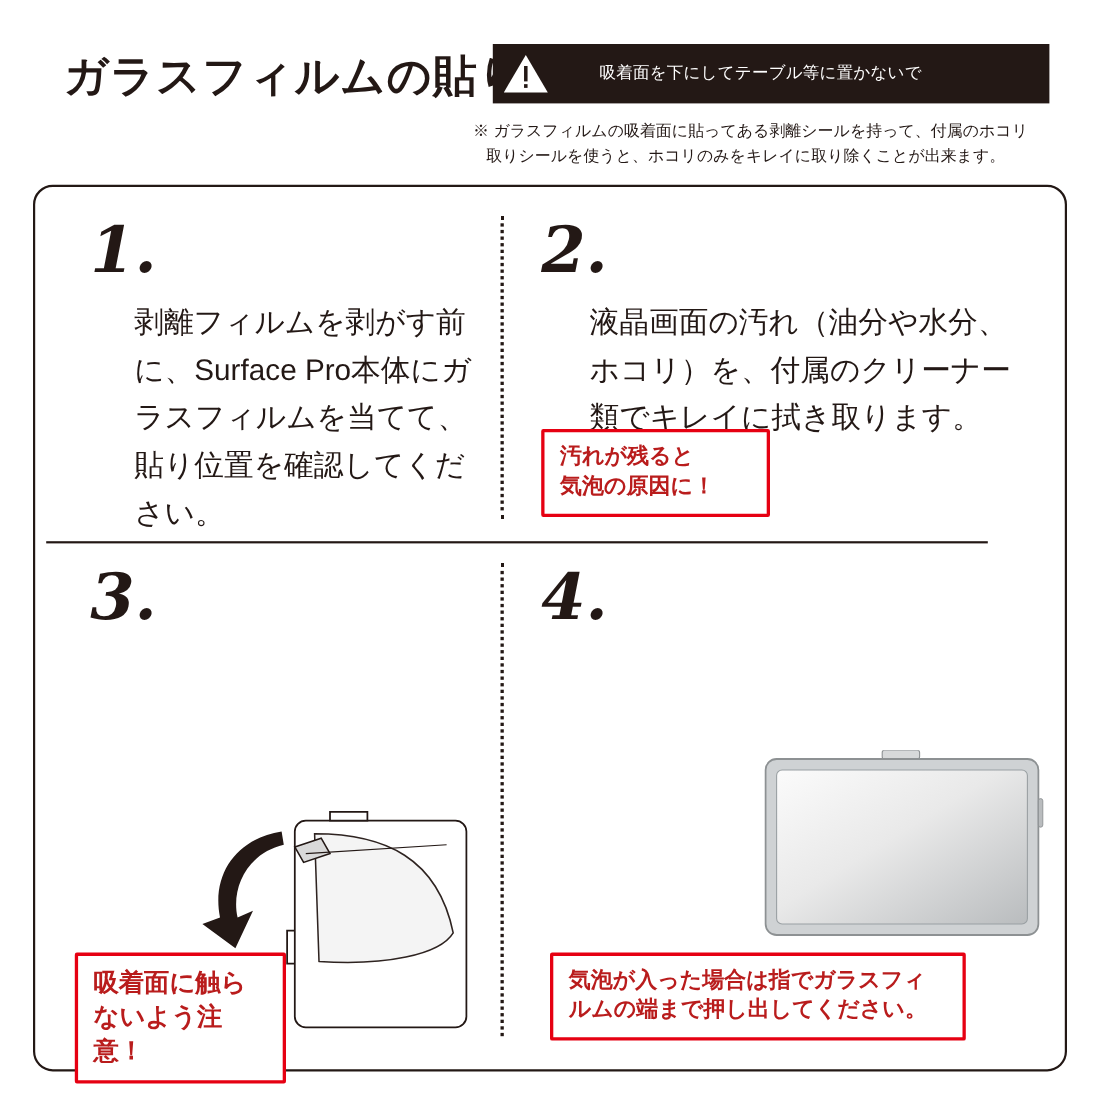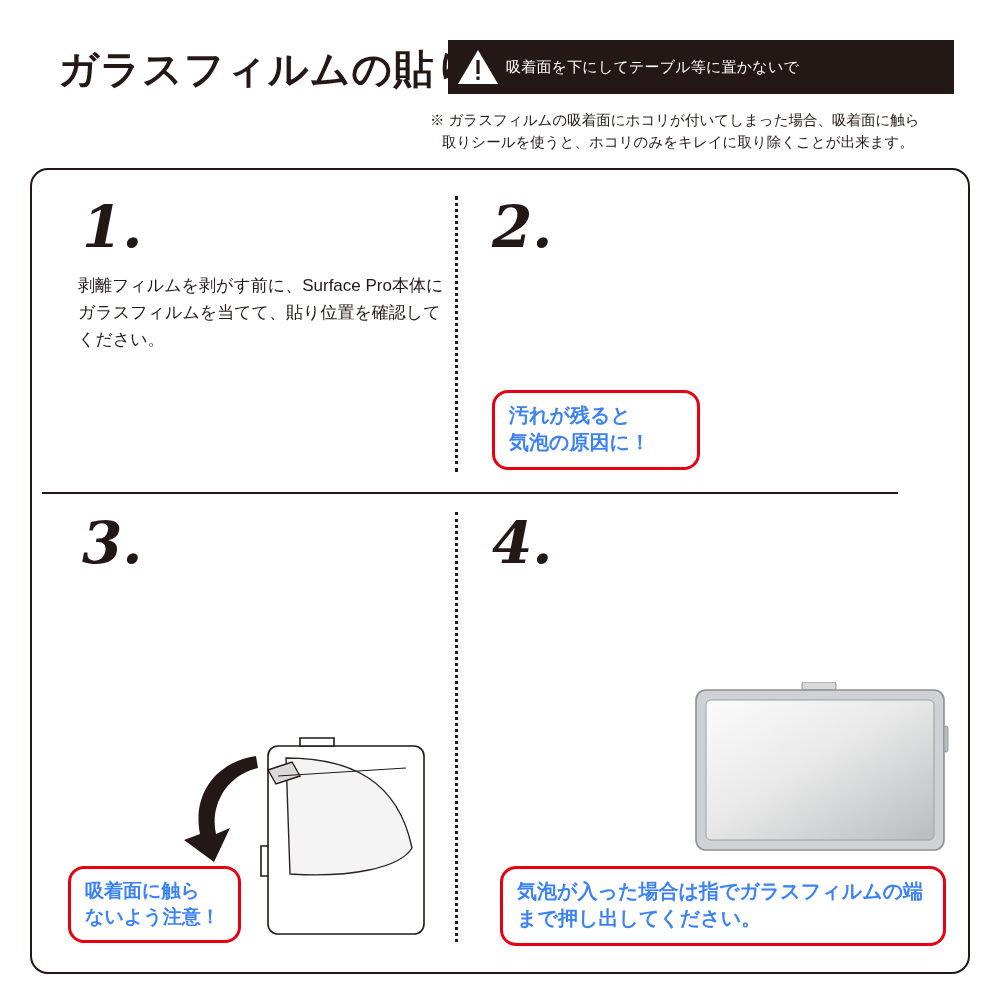--- a/index.html
+++ b/index.html
@@ -51,20 +51,21 @@
     margin-right: 6px;
     flex: 0 0 auto;
     position: relative;
   }
   .warn-tri svg { display:block; }
   .warn-text {
     font-size: 15px;
     line-height: 1.35;
     letter-spacing: 0.2px;
     padding-right: 6px;
+    margin-left: 39px;
   }
   .note {
     position: absolute;
     left: 430px;
     top: 110px;
     width: 528px;
     font-size: 14.5px;
     line-height: 1.5;
     color: #231815;
     text-align: left;
@@ -111,50 +112,51 @@
   .step { position: absolute; }
   .step-num {
     font-family: "DejaVu Serif", serif;
     font-style: italic;
     font-size: 58px;
     font-weight: bold;
     color: #231815;
     line-height: 1;
   }
   .step-body {
-    font-size: 17px;
+    font-size: 27px;
     line-height: 1.6;
     color: #231815;
     letter-spacing: 0px;
+    margin-left: 44px;
   }
 
   #step1 { left: 78px;  top: 198px;  width: 370px; }
   #step2 { left: 492px; top: 198px;  width: 430px; }
   #step3 { left: 78px;  top: 514px;  width: 370px; }
   #step4 { left: 492px; top: 514px;  width: 440px; }
 
   #step1 .step-num, #step3 .step-num { margin-left: 4px; }
   .step-body { margin-top: 16px; }
 
   
   .callout {
     position: absolute;
     border: 3px solid #e60012;
-    border-radius: 16px;
-    color: #3b82f6;
+    border-radius: 2px;
+    color: #b91c1c;
     font-weight: bold;
     font-size: 20px;
     line-height: 1.35;
     padding: 9px 14px 11px 14px;
     box-sizing: border-box;
     background: #ffffff;
   }
   #callout2 { left: 492px; top: 390px; width: 208px; }
-  #callout3 { left: 68px;  top: 866px; width: 173px; font-size: 19px; }
-  #callout4 { left: 500px; top: 866px; width: 446px; }
+  #callout3 { left: 68px;  top: 866px; width: 192px; font-size: 23px; }
+  #callout4 { left: 500px; top: 866px; width: 378px; }
 
   
   .illus { position: absolute; }
   #illus3 { left: 150px; top: 728px; width: 300px; height: 225px; }
   #illus4 { left: 690px; top: 682px; width: 260px; height: 180px; }
 </style>
 </head>
 <body>
 
 <div class="header">
@@ -168,37 +170,38 @@
         <rect x="20.4" y="13" width="3.2" height="14" fill="#231815"></rect>
         <rect x="20.4" y="29.5" width="3.2" height="3.4" fill="#231815"></rect>
       </svg>
     </div>
     <div class="warn-text">
       <div>吸着面を下にしてテーブル等に置かないで</div>
     </div>
   </div>
 
   <div class="note">
-    <span>※ ガラスフィルムの吸着面にホコリが付いてしまった場合、吸着面に触ら</span>
+    <span>※ ガラスフィルムの吸着面に貼ってある剥離シールを持って、付属のホコリ</span>
     <span class="l2">取りシールを使うと、ホコリのみをキレイに取り除くことが出来ます。</span>
   </div>
 </div>
 
 <div class="panel"></div>
 <div class="divider-h"></div>
 <div class="divider-v"></div>
 <div class="divider-v2"></div>
 
 <div class="step" id="step1">
   <div class="step-num">1.</div>
   <div class="step-body">剥離フィルムを剥がす前に、Surface Pro本体にガラスフィルムを当てて、貼り位置を確認してください。</div>
 </div>
 
 <div class="step" id="step2">
   <div class="step-num">2.</div>
+  <div class="step-body">液晶画面の汚れ（油分や水分、ホコリ）を、付属のクリーナー類でキレイに拭き取ります。</div>
 </div>
 <div class="callout" id="callout2" style="white-space:pre-line;">汚れが残ると
 気泡の原因に！</div>
 
 <div class="step" id="step3">
   <div class="step-num">3.</div>
 </div>
 
 <div class="illus" id="illus3">
   <svg width="300" height="225" viewBox="0 0 300 225">

